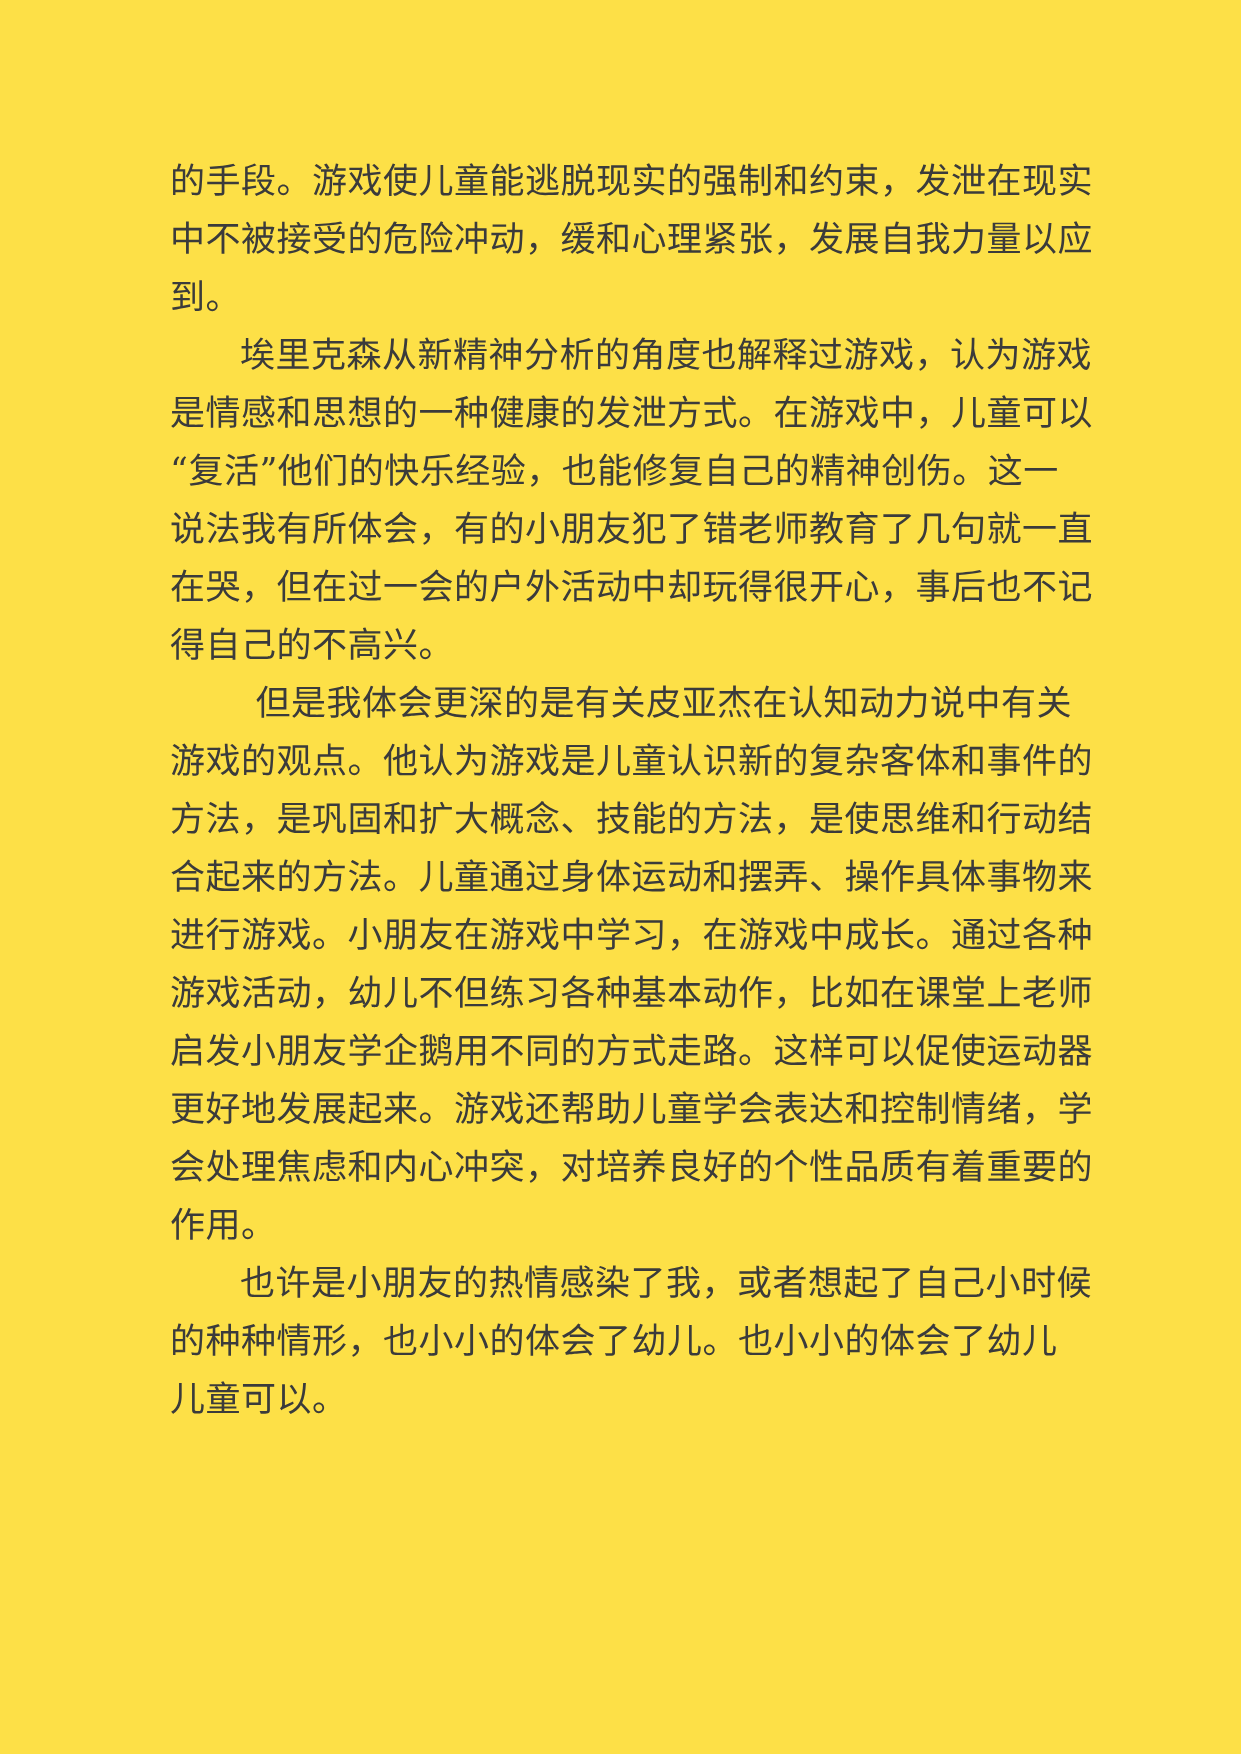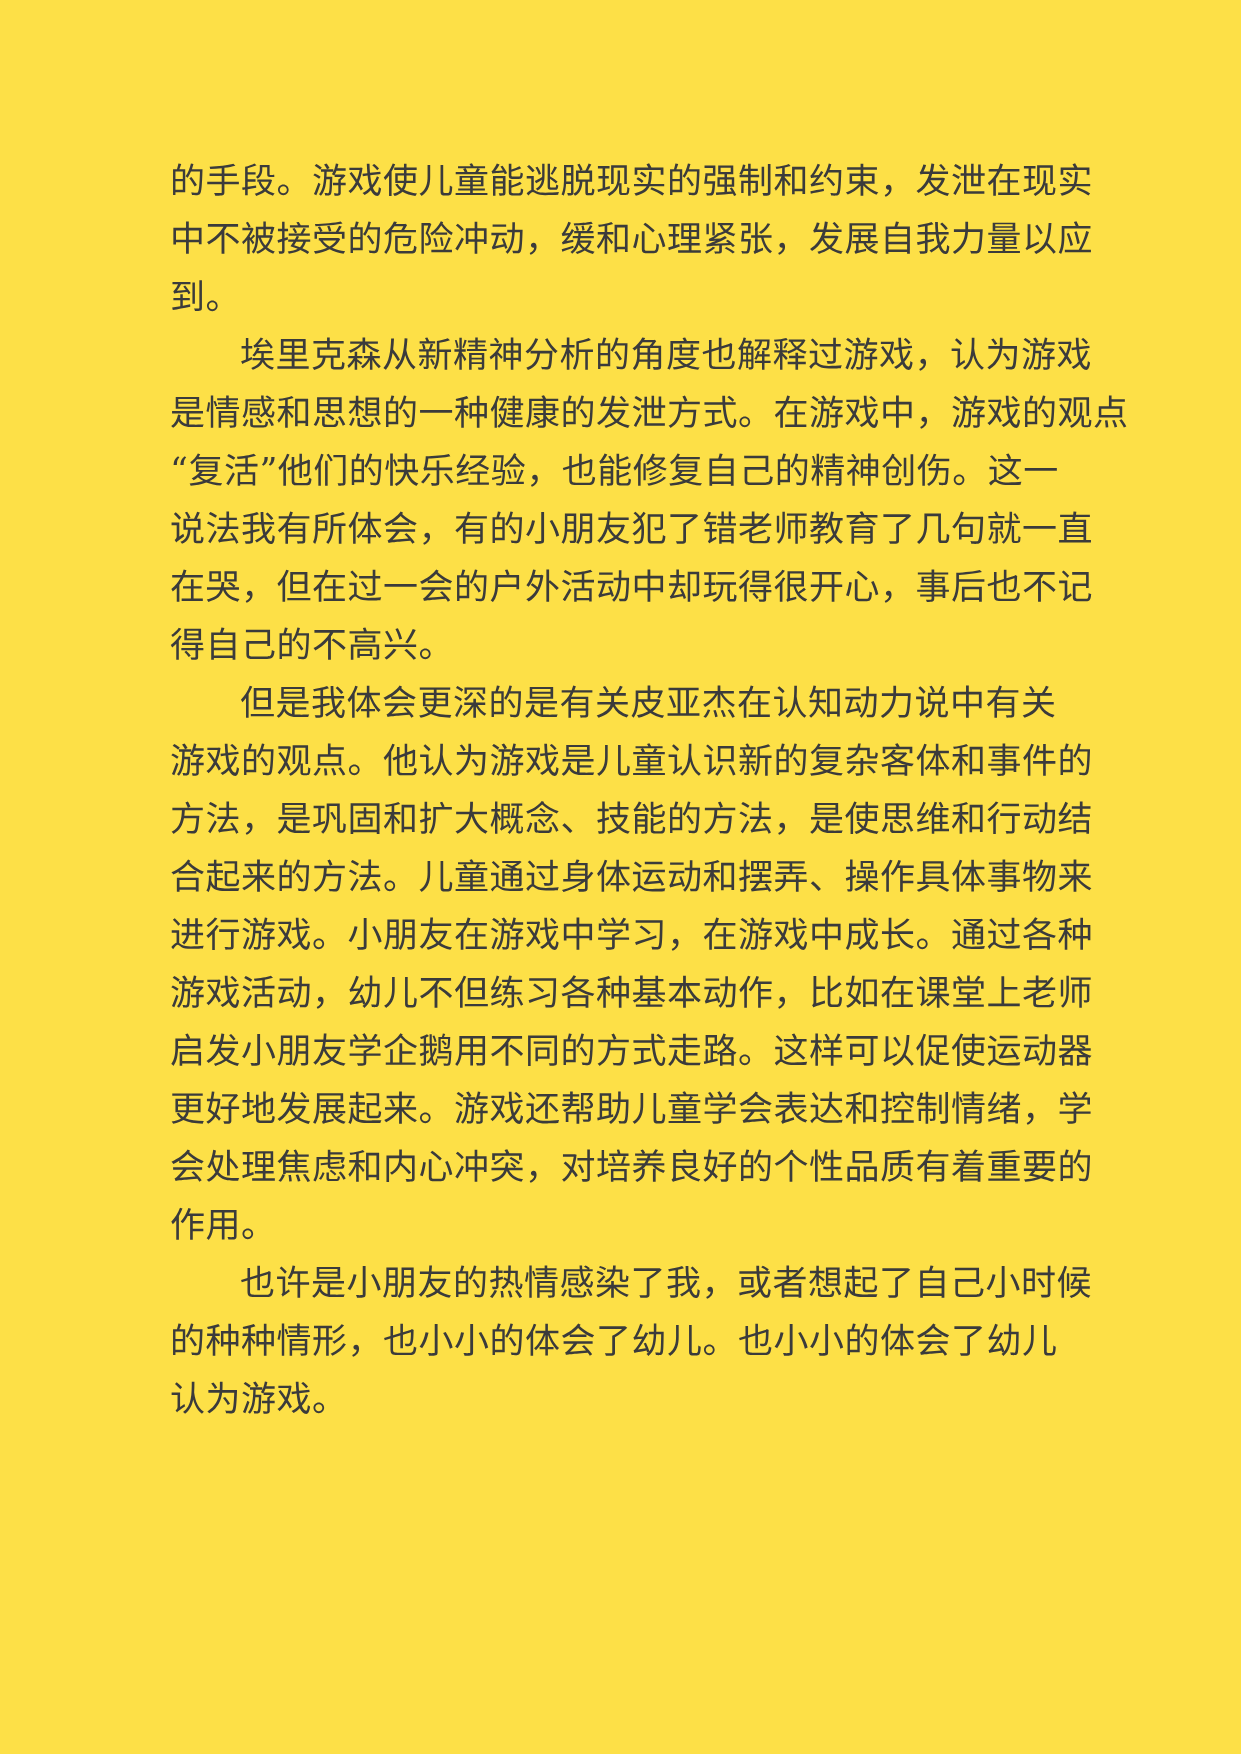--- a/index.html
+++ b/index.html
@@ -30,52 +30,53 @@
   }
   .line {
     height: 58px;
     line-height: 58px;
     white-space: nowrap;
     letter-spacing: 0.5px;
     text-align: left;
   }
   .line.indent {
     padding-left: 70px;
+    text-align: right;
   }
 </style>
 </head>
 <body>
 
 <div class="page">
   <div class="doc-content" style="color: rgb(59, 59, 59);">
 
   <div class="paragraph">
         <div class="line">的手段。游戏使儿童能逃脱现实的强制和约束，发泄在现实</div>
         <div class="line">中不被接受的危险冲动，缓和心理紧张，发展自我力量以应</div>
         <div class="line">到。</div>
       </div>
       <div class="paragraph">
         <div class="line indent">埃里克森从新精神分析的角度也解释过游戏，认为游戏</div>
-        <div class="line">是情感和思想的一种健康的发泄方式。在游戏中，游戏的观点</div>
+        <div class="line">是情感和思想的一种健康的发泄方式。在游戏中，儿童可以</div>
         <div class="line">“复活”他们的快乐经验，也能修复自己的精神创伤。这一</div>
         <div class="line">说法我有所体会，有的小朋友犯了错老师教育了几句就一直</div>
         <div class="line">在哭，但在过一会的户外活动中却玩得很开心，事后也不记</div>
         <div class="line">得自己的不高兴。</div>
       </div>
       <div class="paragraph">
         <div class="line indent">但是我体会更深的是有关皮亚杰在认知动力说中有关</div>
         <div class="line">游戏的观点。他认为游戏是儿童认识新的复杂客体和事件的</div>
         <div class="line">方法，是巩固和扩大概念、技能的方法，是使思维和行动结</div>
         <div class="line">合起来的方法。儿童通过身体运动和摆弄、操作具体事物来</div>
         <div class="line">进行游戏。小朋友在游戏中学习，在游戏中成长。通过各种</div>
         <div class="line">游戏活动，幼儿不但练习各种基本动作，比如在课堂上老师</div>
         <div class="line">启发小朋友学企鹅用不同的方式走路。这样可以促使运动器</div>
         <div class="line">更好地发展起来。游戏还帮助儿童学会表达和控制情绪，学</div>
         <div class="line">会处理焦虑和内心冲突，对培养良好的个性品质有着重要的</div>
         <div class="line">作用。</div>
       </div>
       <div class="paragraph">
         <div class="line indent">也许是小朋友的热情感染了我，或者想起了自己小时候</div>
         <div class="line">的种种情形，也小小的体会了幼儿。也小小的体会了幼儿</div>
-        <div class="line">认为游戏。</div>
+        <div class="line">儿童可以。</div>
       </div>
     </div>
 </div>
 
 </body></html>

